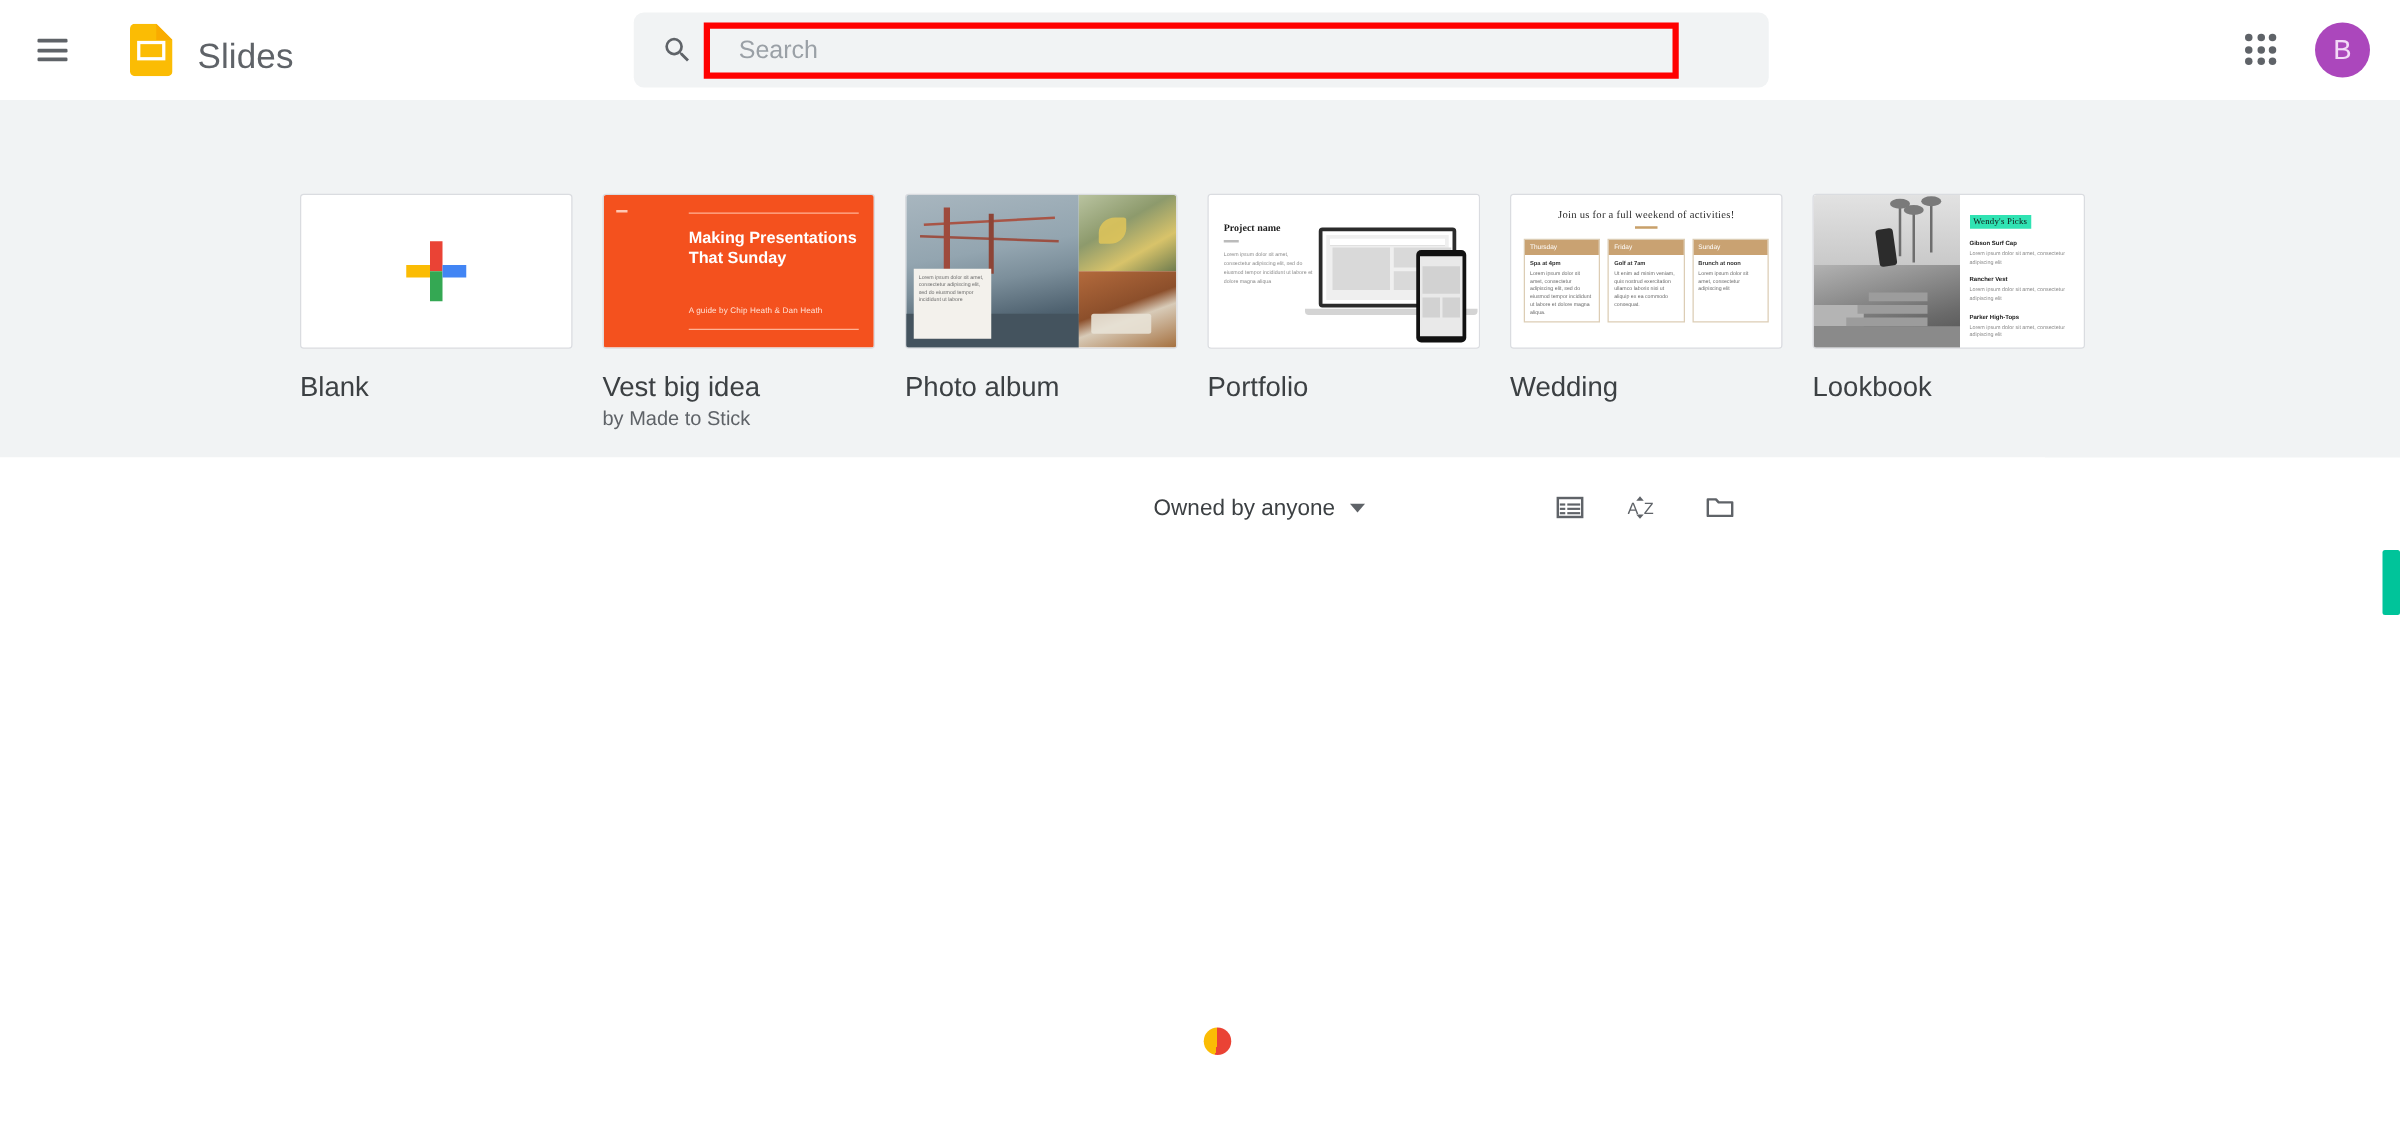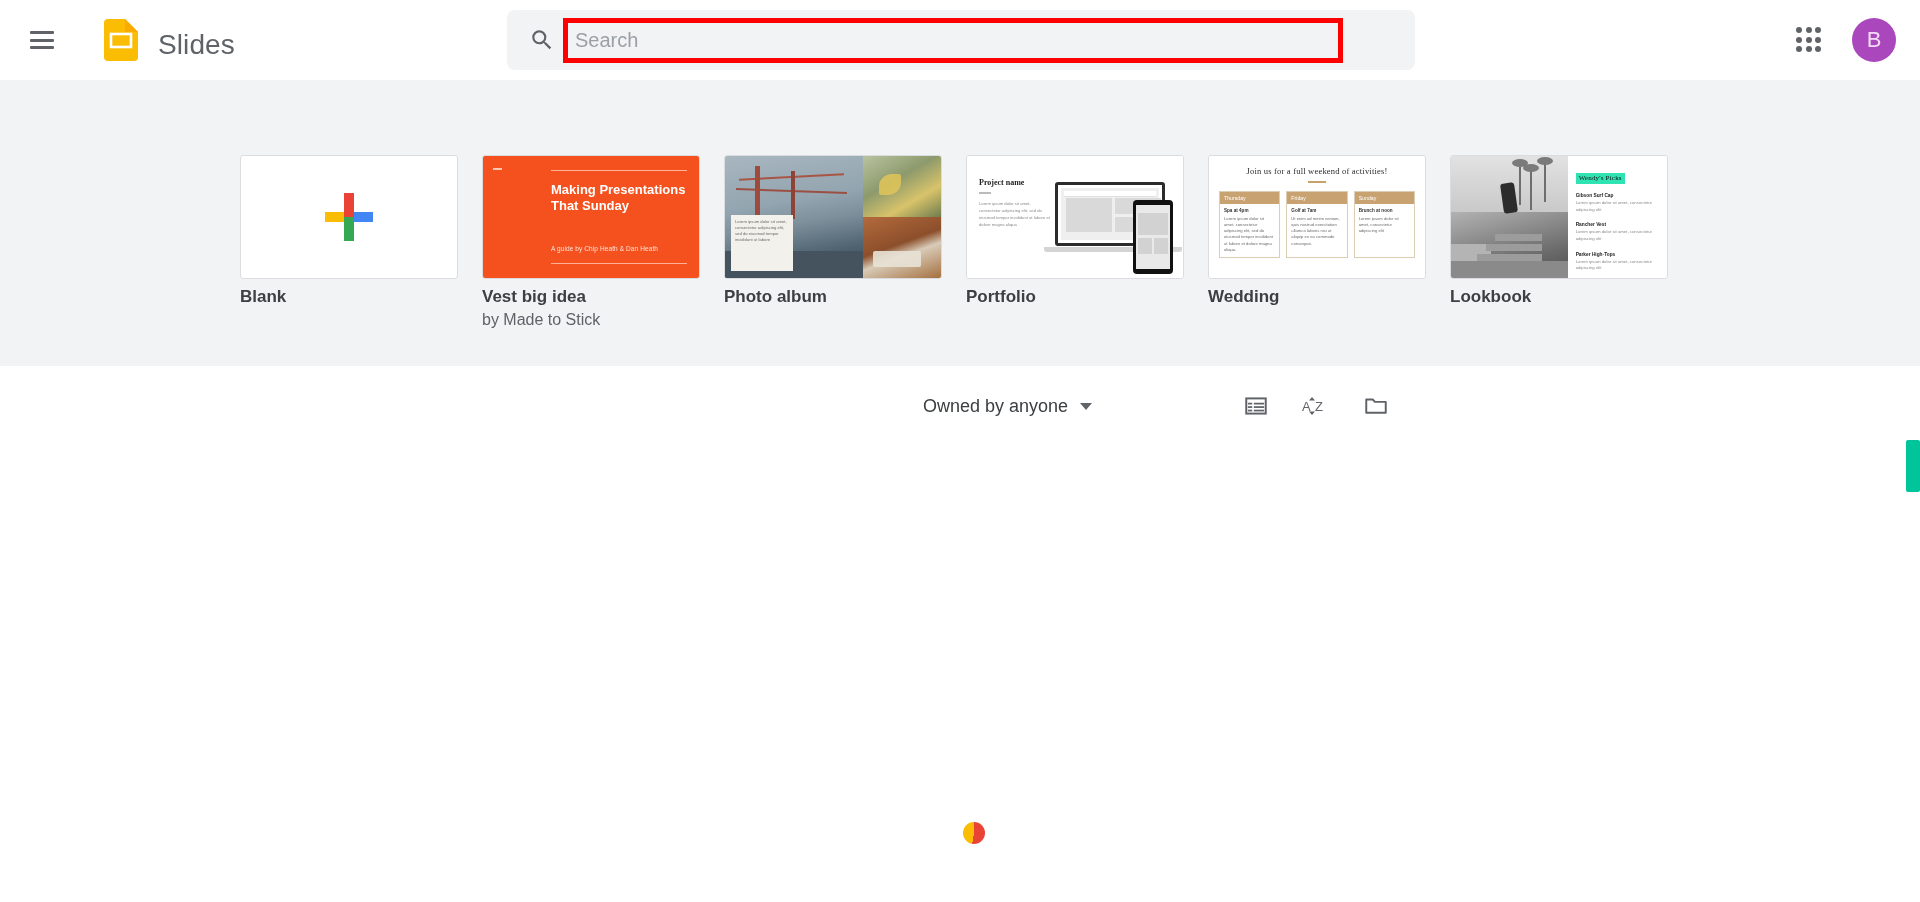--- a/index.html
+++ b/index.html
@@ -52,21 +52,21 @@
     position: absolute; inset: 0;
     border: 5px solid #ff0000;
     background: transparent;
     pointer-events: none;
   }
   .search-input {
     width: 100%; height: 100%;
     background: transparent; border: none; outline: none;
     font-family: "Liberation Sans", sans-serif;
     font-size: 20px; color: #3c4043;
-    padding: 0 12px;
+    padding: 0 28px;
   }
   .search-input::placeholder { color: #9aa0a6; }
 
   .header-right {
     position: absolute; right: 24px; top: 0; height: 80px;
     display: flex; align-items: center; gap: 28px;
   }
   .apps-grid {
     width: 30px; height: 30px;
     display: grid; grid-template-columns: repeat(3, 1fr); grid-template-rows: repeat(3, 1fr);
@@ -107,21 +107,21 @@
     position: absolute; top: 75px; left: 240px;
     display: flex; gap: 24px;
   }
   .tpl { width: 218px; cursor: pointer; }
   .tpl-thumb {
     width: 218px; height: 124px;
     background: #ffffff;
     border: 1px solid #dadce0; border-radius: 3px;
     overflow: hidden; position: relative;
   }
-  .tpl-name { margin-top: 8px; font-size: 17px; color: #3c4043; font-weight: bold; }
+  .tpl-name { margin-top: 18px; font-size: 22px; color: #3c4043; }
   .tpl-sub { margin-top: 4px; font-size: 16px; color: #5f6368; }
 
   
   .plus-wrap { position: absolute; left: 50%; top: 50%; transform: translate(-50%,-50%); width: 48px; height: 48px; }
   .plus-wrap b { position: absolute; display: block; }
   .pv-top { left: 19px; top: 0; width: 10px; height: 24px; background: #ea4335; }
   .pv-bot { left: 19px; top: 24px; width: 10px; height: 24px; background: #34a853; }
   .ph-left { left: 0; top: 19px; width: 19px; height: 10px; background: #fbbc04; }
   .ph-right { left: 29px; top: 19px; width: 19px; height: 10px; background: #4285f4; }
 

